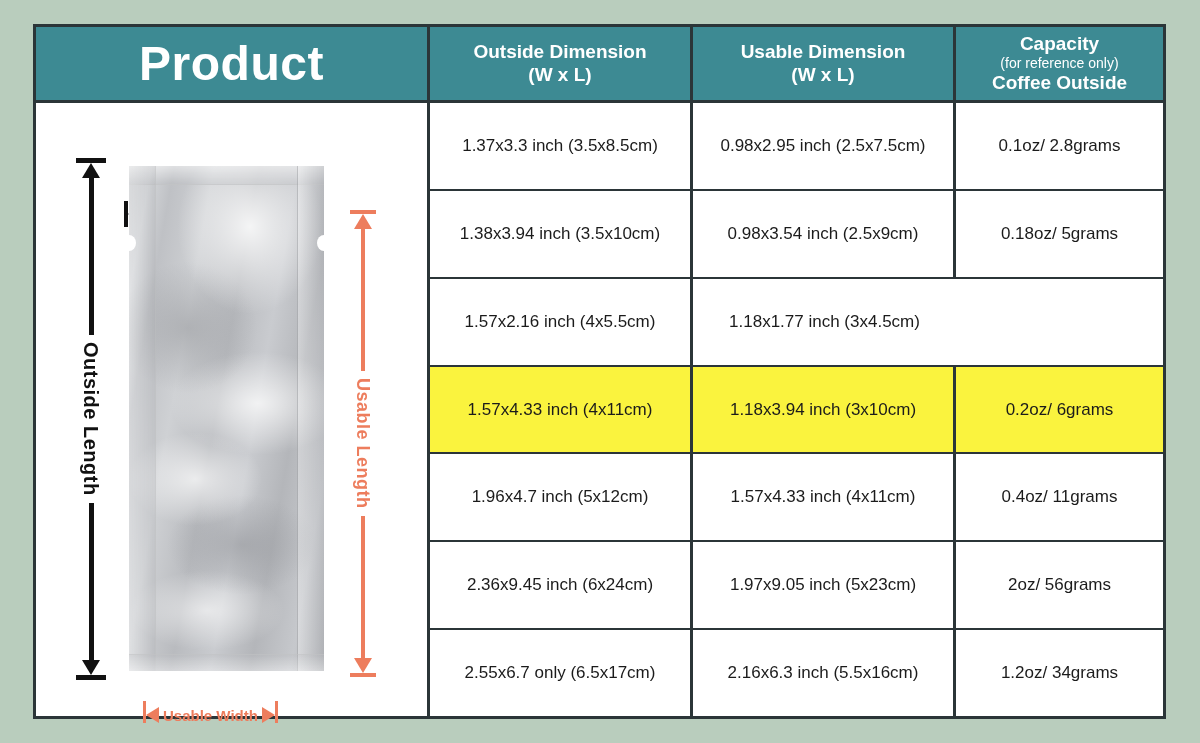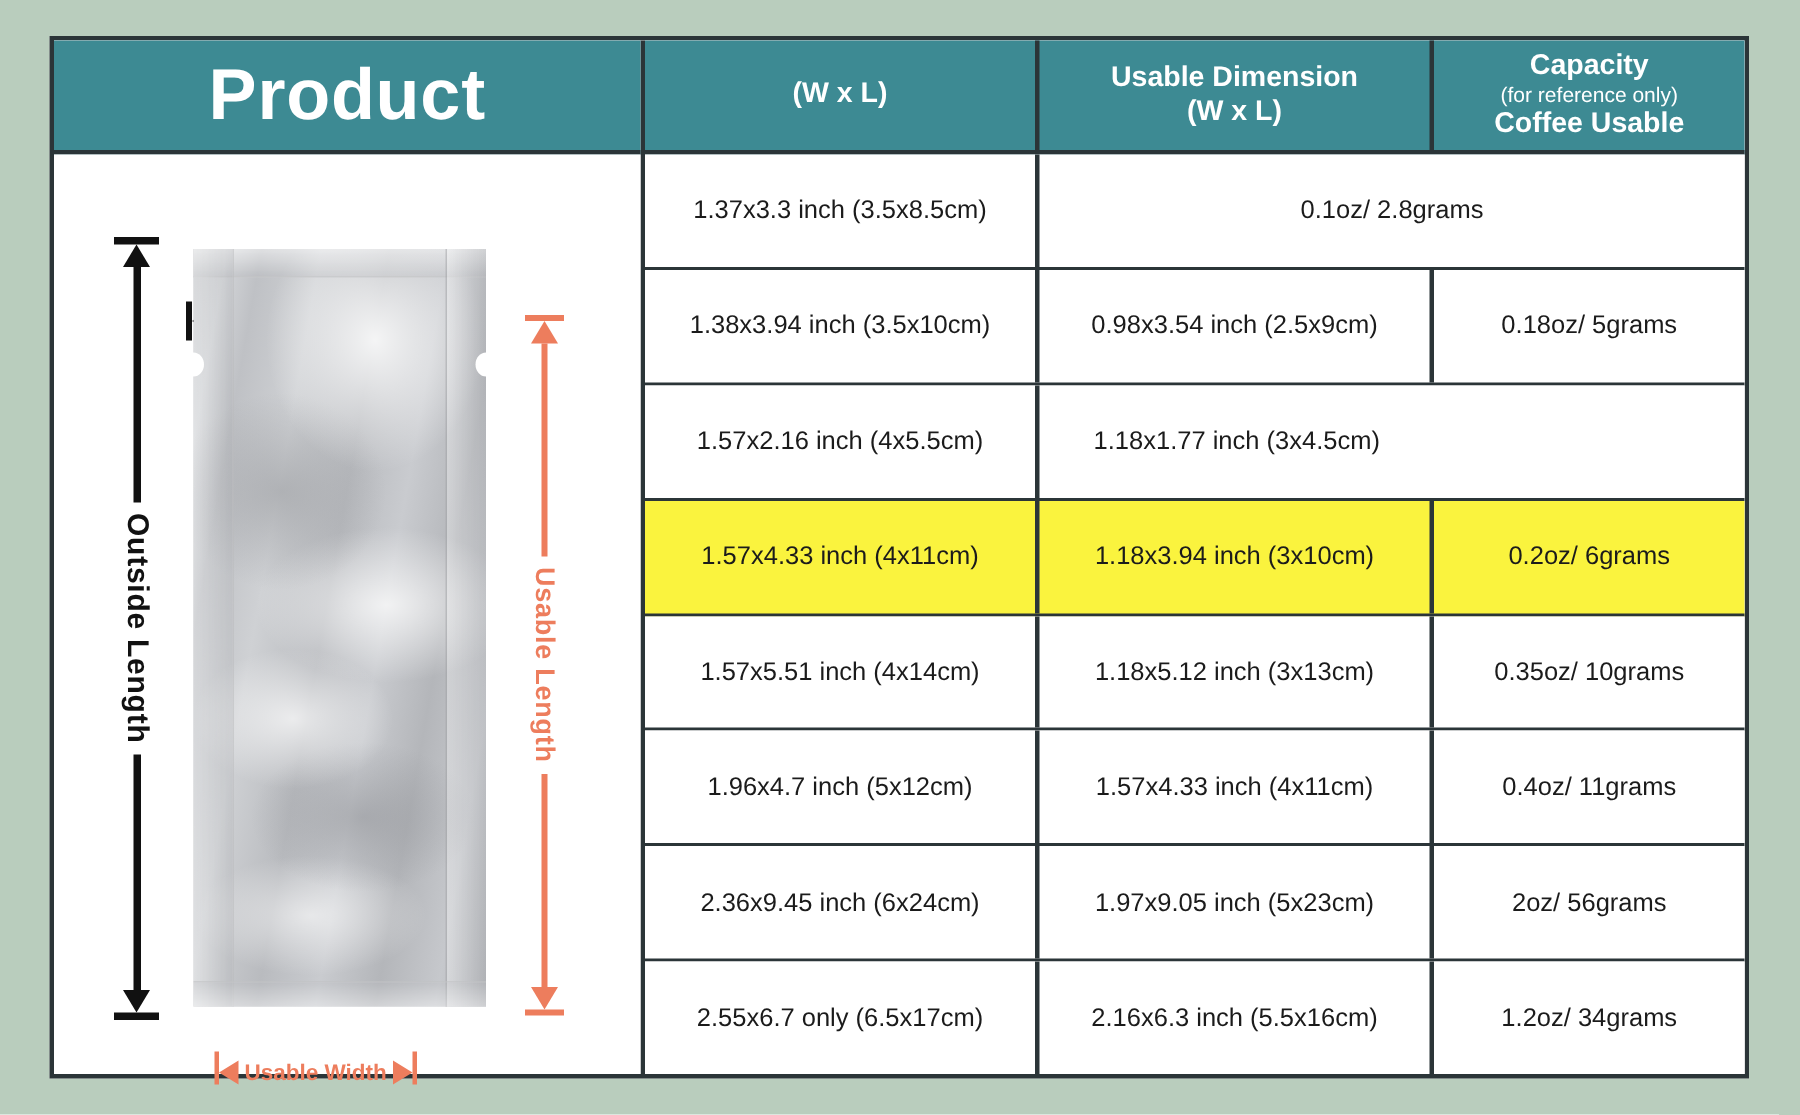--- a/index.html
+++ b/index.html
@@ -374,58 +374,55 @@
           <span class="tick-v orange"></span>
         </div>
 
       </div>
     </div>
 
     <div class="table-wrap">
 
       <div class="thead">
         <div class="th col-out">
+          <span class="th-line">Outside Dimension</span>
           <span class="th-line">(W x L)</span>
         </div>
         <div class="th col-use">
           <span class="th-line">Usable Dimension</span>
           <span class="th-line">(W x L)</span>
         </div>
         <div class="th col-cap">
           <span class="th-line">Capacity</span>
           <span class="th-line small">(for reference only)</span>
-          <span class="th-line">Coffee Usable</span>
+          <span class="th-line">Coffee Outside</span>
         </div>
       </div>
 
       <div class="tbody" id="table-body">
           <div class="tr">
             <div class="td col-out">1.37x3.3 inch (3.5x8.5cm)</div>
+            <div class="td col-use">0.98x2.95 inch (2.5x7.5cm)</div>
             <div class="td col-cap">0.1oz/ 2.8grams</div>
           </div>
           <div class="tr">
             <div class="td col-out">1.38x3.94 inch (3.5x10cm)</div>
             <div class="td col-use">0.98x3.54 inch (2.5x9cm)</div>
             <div class="td col-cap">0.18oz/ 5grams</div>
           </div>
           <div class="tr">
             <div class="td col-out">1.57x2.16 inch (4x5.5cm)</div>
             <div class="td col-use">1.18x1.77 inch (3x4.5cm)</div>
           </div>
           <div class="tr highlight">
             <div class="td col-out">1.57x4.33 inch (4x11cm)</div>
             <div class="td col-use">1.18x3.94 inch (3x10cm)</div>
             <div class="td col-cap">0.2oz/ 6grams</div>
           </div>
           <div class="tr">
-            <div class="td col-out">1.57x5.51 inch (4x14cm)</div>
-            <div class="td col-use">1.18x5.12 inch (3x13cm)</div>
-            <div class="td col-cap">0.35oz/ 10grams</div>
-          </div>
-          <div class="tr">
             <div class="td col-out">1.96x4.7 inch (5x12cm)</div>
             <div class="td col-use">1.57x4.33 inch (4x11cm)</div>
             <div class="td col-cap">0.4oz/ 11grams</div>
           </div>
           <div class="tr">
             <div class="td col-out">2.36x9.45 inch (6x24cm)</div>
             <div class="td col-use">1.97x9.05 inch (5x23cm)</div>
             <div class="td col-cap">2oz/ 56grams</div>
           </div>
           <div class="tr">

